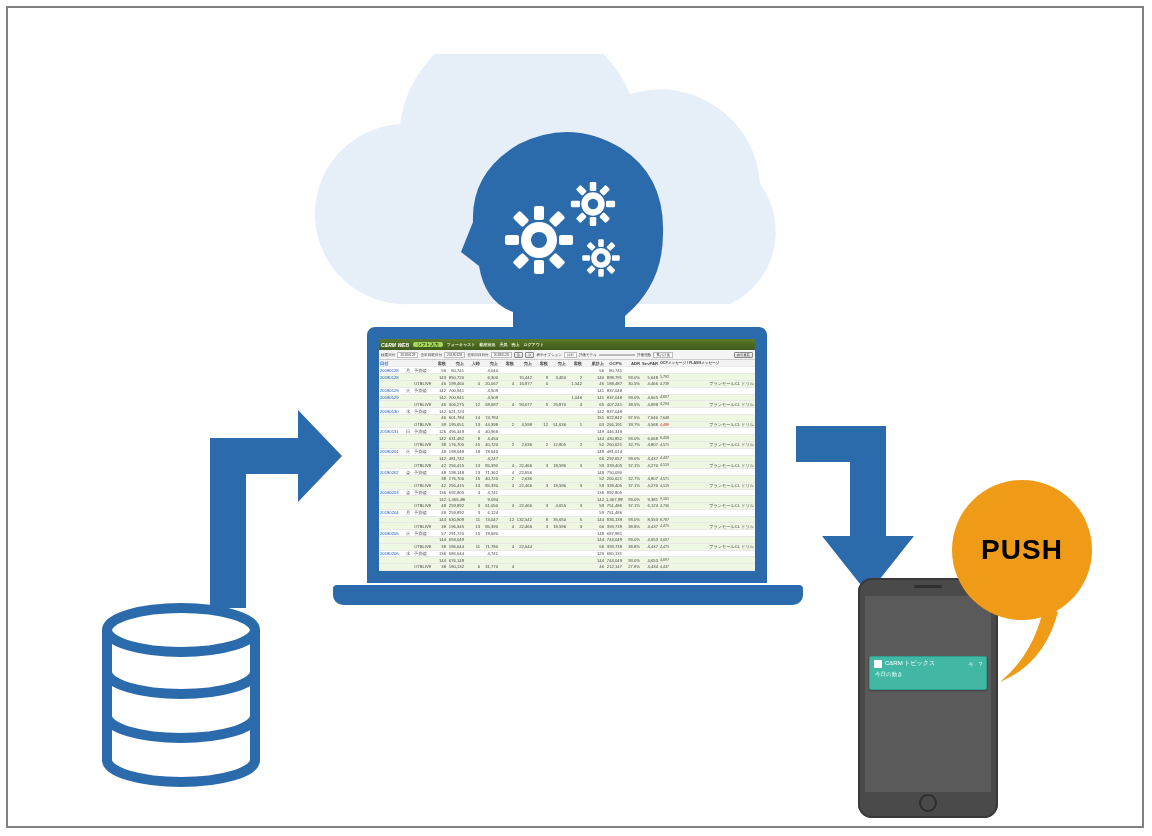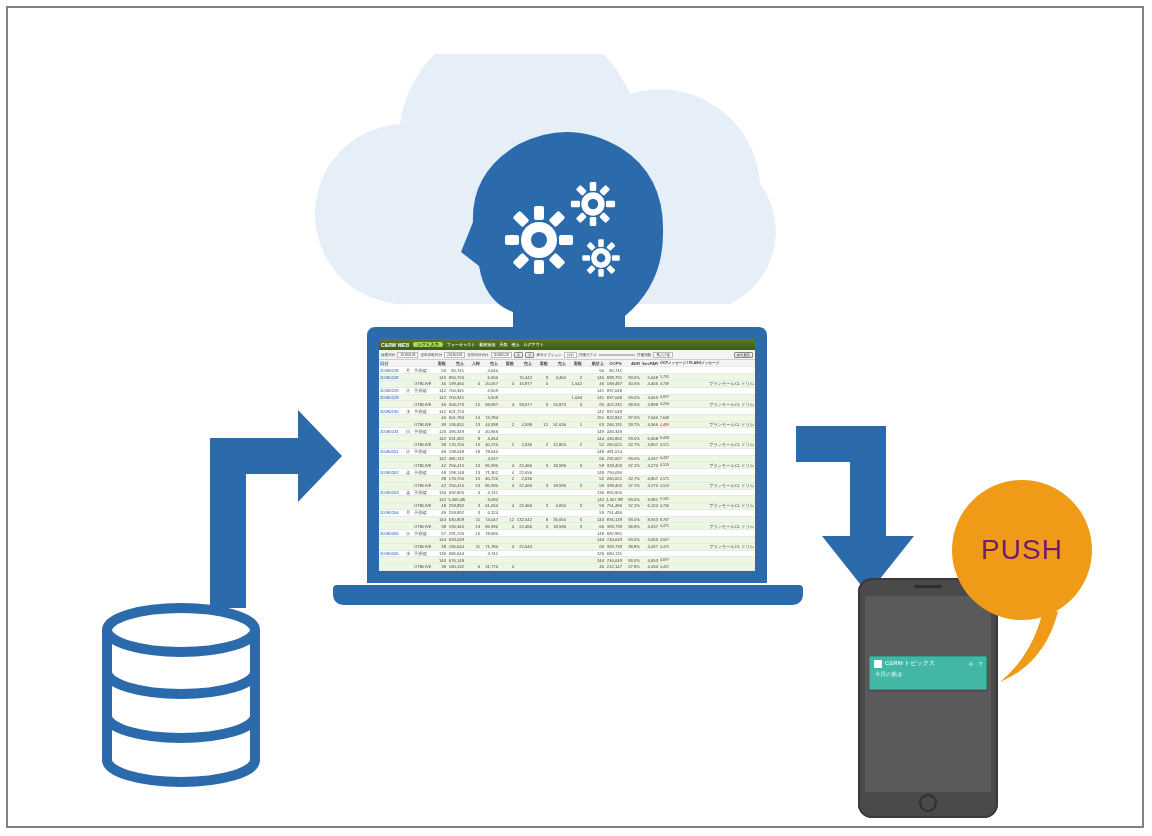--- a/index.html
+++ b/index.html
@@ -185,22 +185,22 @@
   .push-bubble .circle{
     position:absolute;
     top:0; left:0;
     width:140px;
     height:140px;
     background:#ef9b17;
     border-radius:50%;
     display:flex;
     align-items:center;
     justify-content:center;
-    color:#701a75;
-    font-weight:400;
+    color:#000000;
+    font-weight:700;
     font-size:28px;
     letter-spacing:1px;
   }
   .push-tail{
     position:absolute;
     left:1000px;
     top:606px;
     z-index:3;
   }
 

